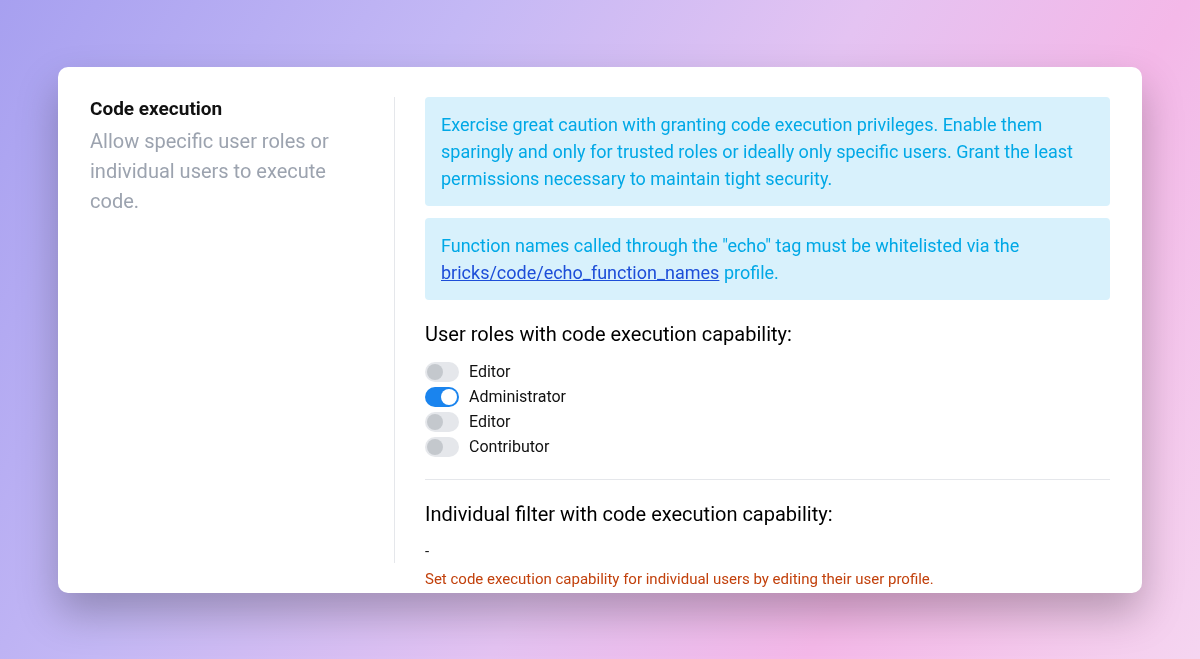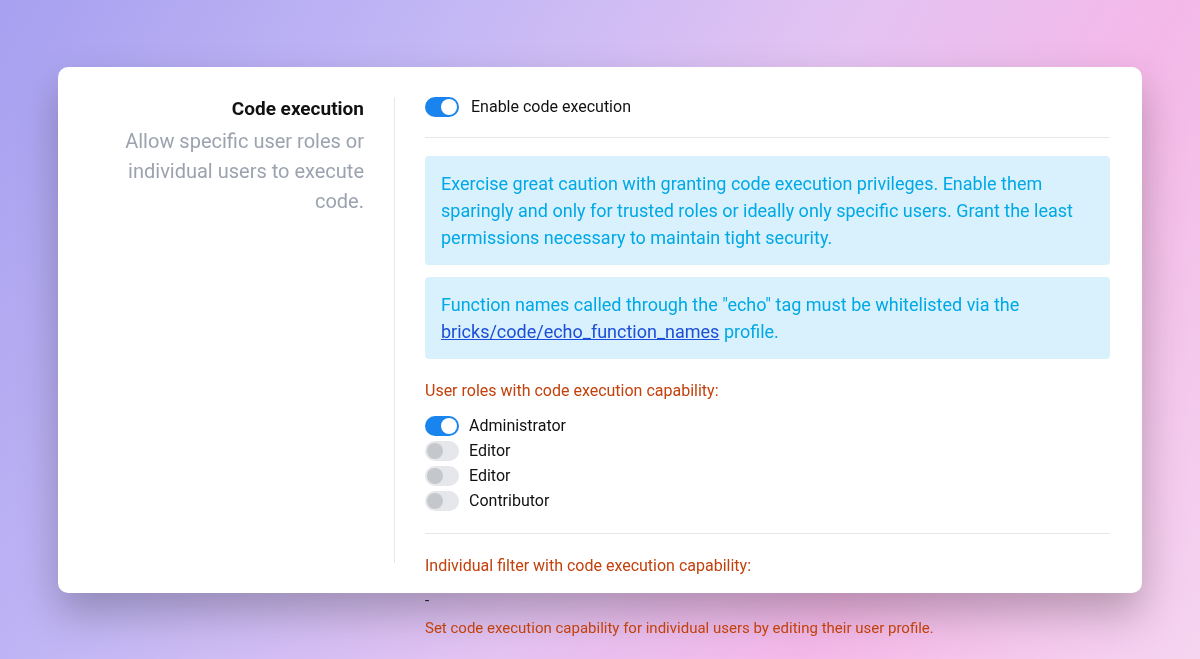--- a/index.html
+++ b/index.html
@@ -20,21 +20,20 @@
     border-radius: 10px;
     box-shadow: 0 20px 40px rgba(0,0,0,0.25);
     display: flex;
     padding: 30px 32px;
   }
 
   .left-col {
     width: 305px;
     padding-right: 30px;
     border-right: 1px solid #e5e7eb;
-    text-align: right;
   }
 
   .left-col h2 {
     font-size: 19px;
     font-weight: 700;
     color: #111;
     margin-bottom: 6px;
   }
 
   .left-col p {
@@ -94,22 +93,22 @@
   }
   .notice a {
     color: #1d4ed8;
     text-decoration: underline;
   }
   .notice-2 {
     margin-bottom: 22px;
   }
 
   .section-label {
-    font-size: 16px;
-    color: #c2410c;
+    font-size: 20px;
+    color: #000000;
     margin-bottom: 16px;
   }
 
   .role-list {
     margin-bottom: 22px;
   }
   .role-row {
     display: flex;
     align-items: center;
     gap: 10px;
@@ -140,49 +139,43 @@
 
 <div class="card">
 
   <div class="left-col">
     <h2>Code execution</h2>
     <p>Allow specific user roles or individual users to execute code.</p>
   </div>
 
   <div class="right-col">
 
-    <div class="toggle-row">
-      <div class="toggle on">
-        <div class="knob"></div>
-      </div>
-      <span class="toggle-label">Enable code execution</span>
-    </div>
 
     <div class="notice">
       <span>Exercise great caution with granting code execution privileges. Enable them sparingly and only for trusted roles or ideally only specific users. Grant the least permissions necessary to maintain tight security.</span>
     </div>
 
     <div class="notice notice-2">
       <span>Function names called through the "echo" tag must be whitelisted via the </span><a href="#">bricks/code/echo_function_names</a><span> profile.</span>
     </div>
 
     <div class="section-label">User roles with code execution capability:</div>
 
     <div class="role-list">
       <div class="role-row">
+        <div class="toggle off">
+            <div class="knob"></div>
+          </div>
+        <span class="role-label">Editor</span>
+      </div>
+      <div class="role-row">
         <div class="toggle on">
             <div class="knob"></div>
           </div>
         <span class="role-label">Administrator</span>
-      </div>
-      <div class="role-row">
-        <div class="toggle off">
-            <div class="knob"></div>
-          </div>
-        <span class="role-label">Editor</span>
       </div>
       <div class="role-row">
         <div class="toggle off">
             <div class="knob"></div>
           </div>
         <span class="role-label">Editor</span>
       </div>
       <div class="role-row">
         <div class="toggle off">
             <div class="knob"></div>

